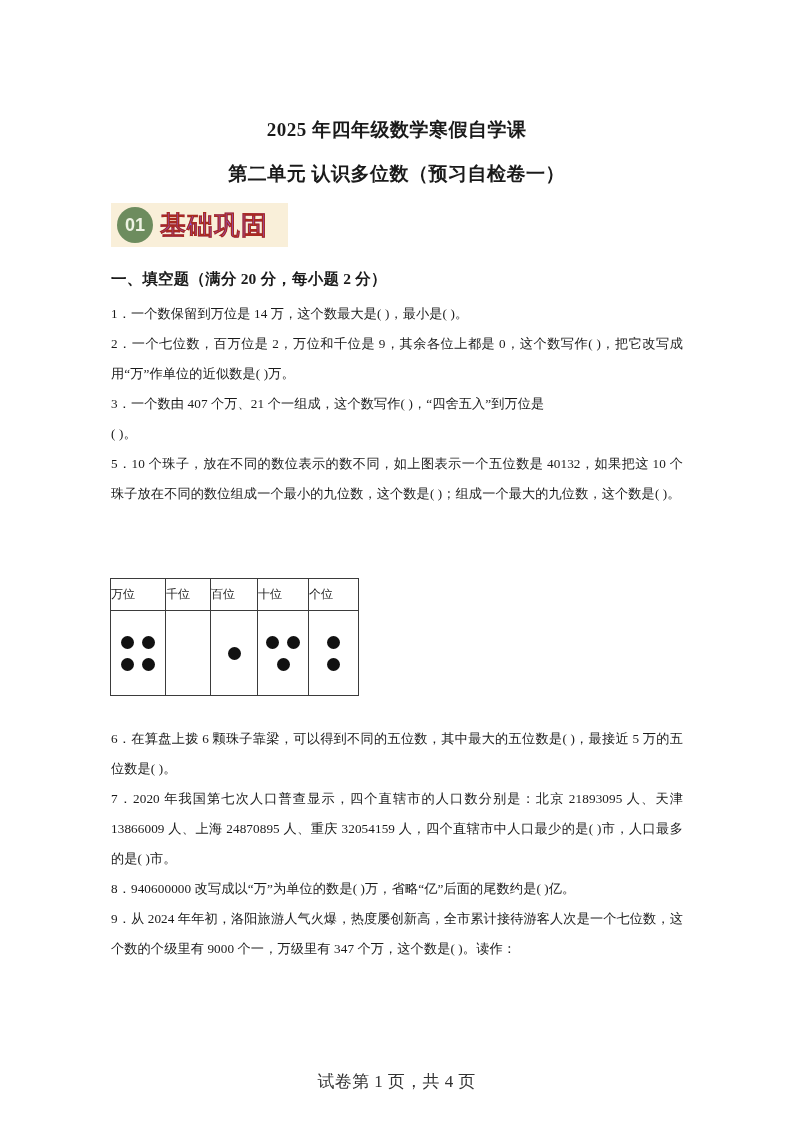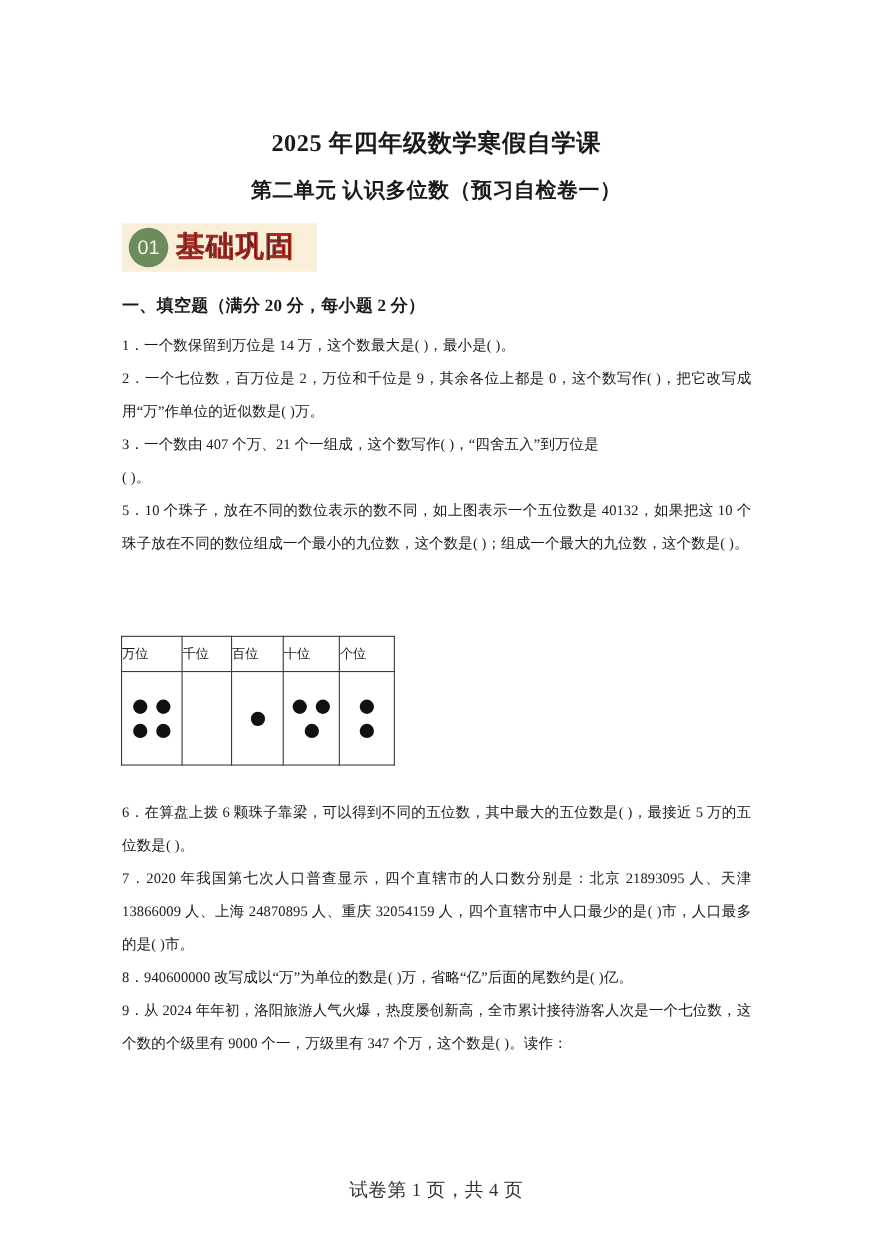--- a/index.html
+++ b/index.html
@@ -26,21 +26,21 @@
 
   
   .title-block {
     position: absolute;
     left: 0;
     top: 113px;
     width: 793px;
     text-align: center;
   }
   .doc-title {
-    font-size: 22px;
+    font-size: 19px;
     font-weight: bold;
     letter-spacing: 0.5px;
     line-height: 34px;
     margin: 0;
   }
   .doc-subtitle {
     font-size: 19px;
     font-weight: bold;
     letter-spacing: 0.5px;
     line-height: 34px;
@@ -61,32 +61,32 @@
     align-items: center;
   }
   .badge-circle {
     width: 36px;
     height: 36px;
     border-radius: 50%;
     background: #6d8c5e;
     color: #eef3e4;
     font-family: "Liberation Sans", sans-serif;
     font-size: 18px;
-    font-weight: normal;
+    font-weight: bold;
     display: flex;
     align-items: center;
     justify-content: center;
     margin-left: 6px;
     flex: 0 0 auto;
   }
   .badge-text {
     margin-left: 7px;
     font-size: 26px;
     font-weight: bold;
-    color: #0f172a;
+    color: #8b5cf6;
     letter-spacing: 1px;
     line-height: 1;
     font-family: "DejaVu Sans", sans-serif;
     -webkit-text-stroke: 0.4px #a82a20;
   }
 
   
   .content {
     position: absolute;
     left: 111px;

